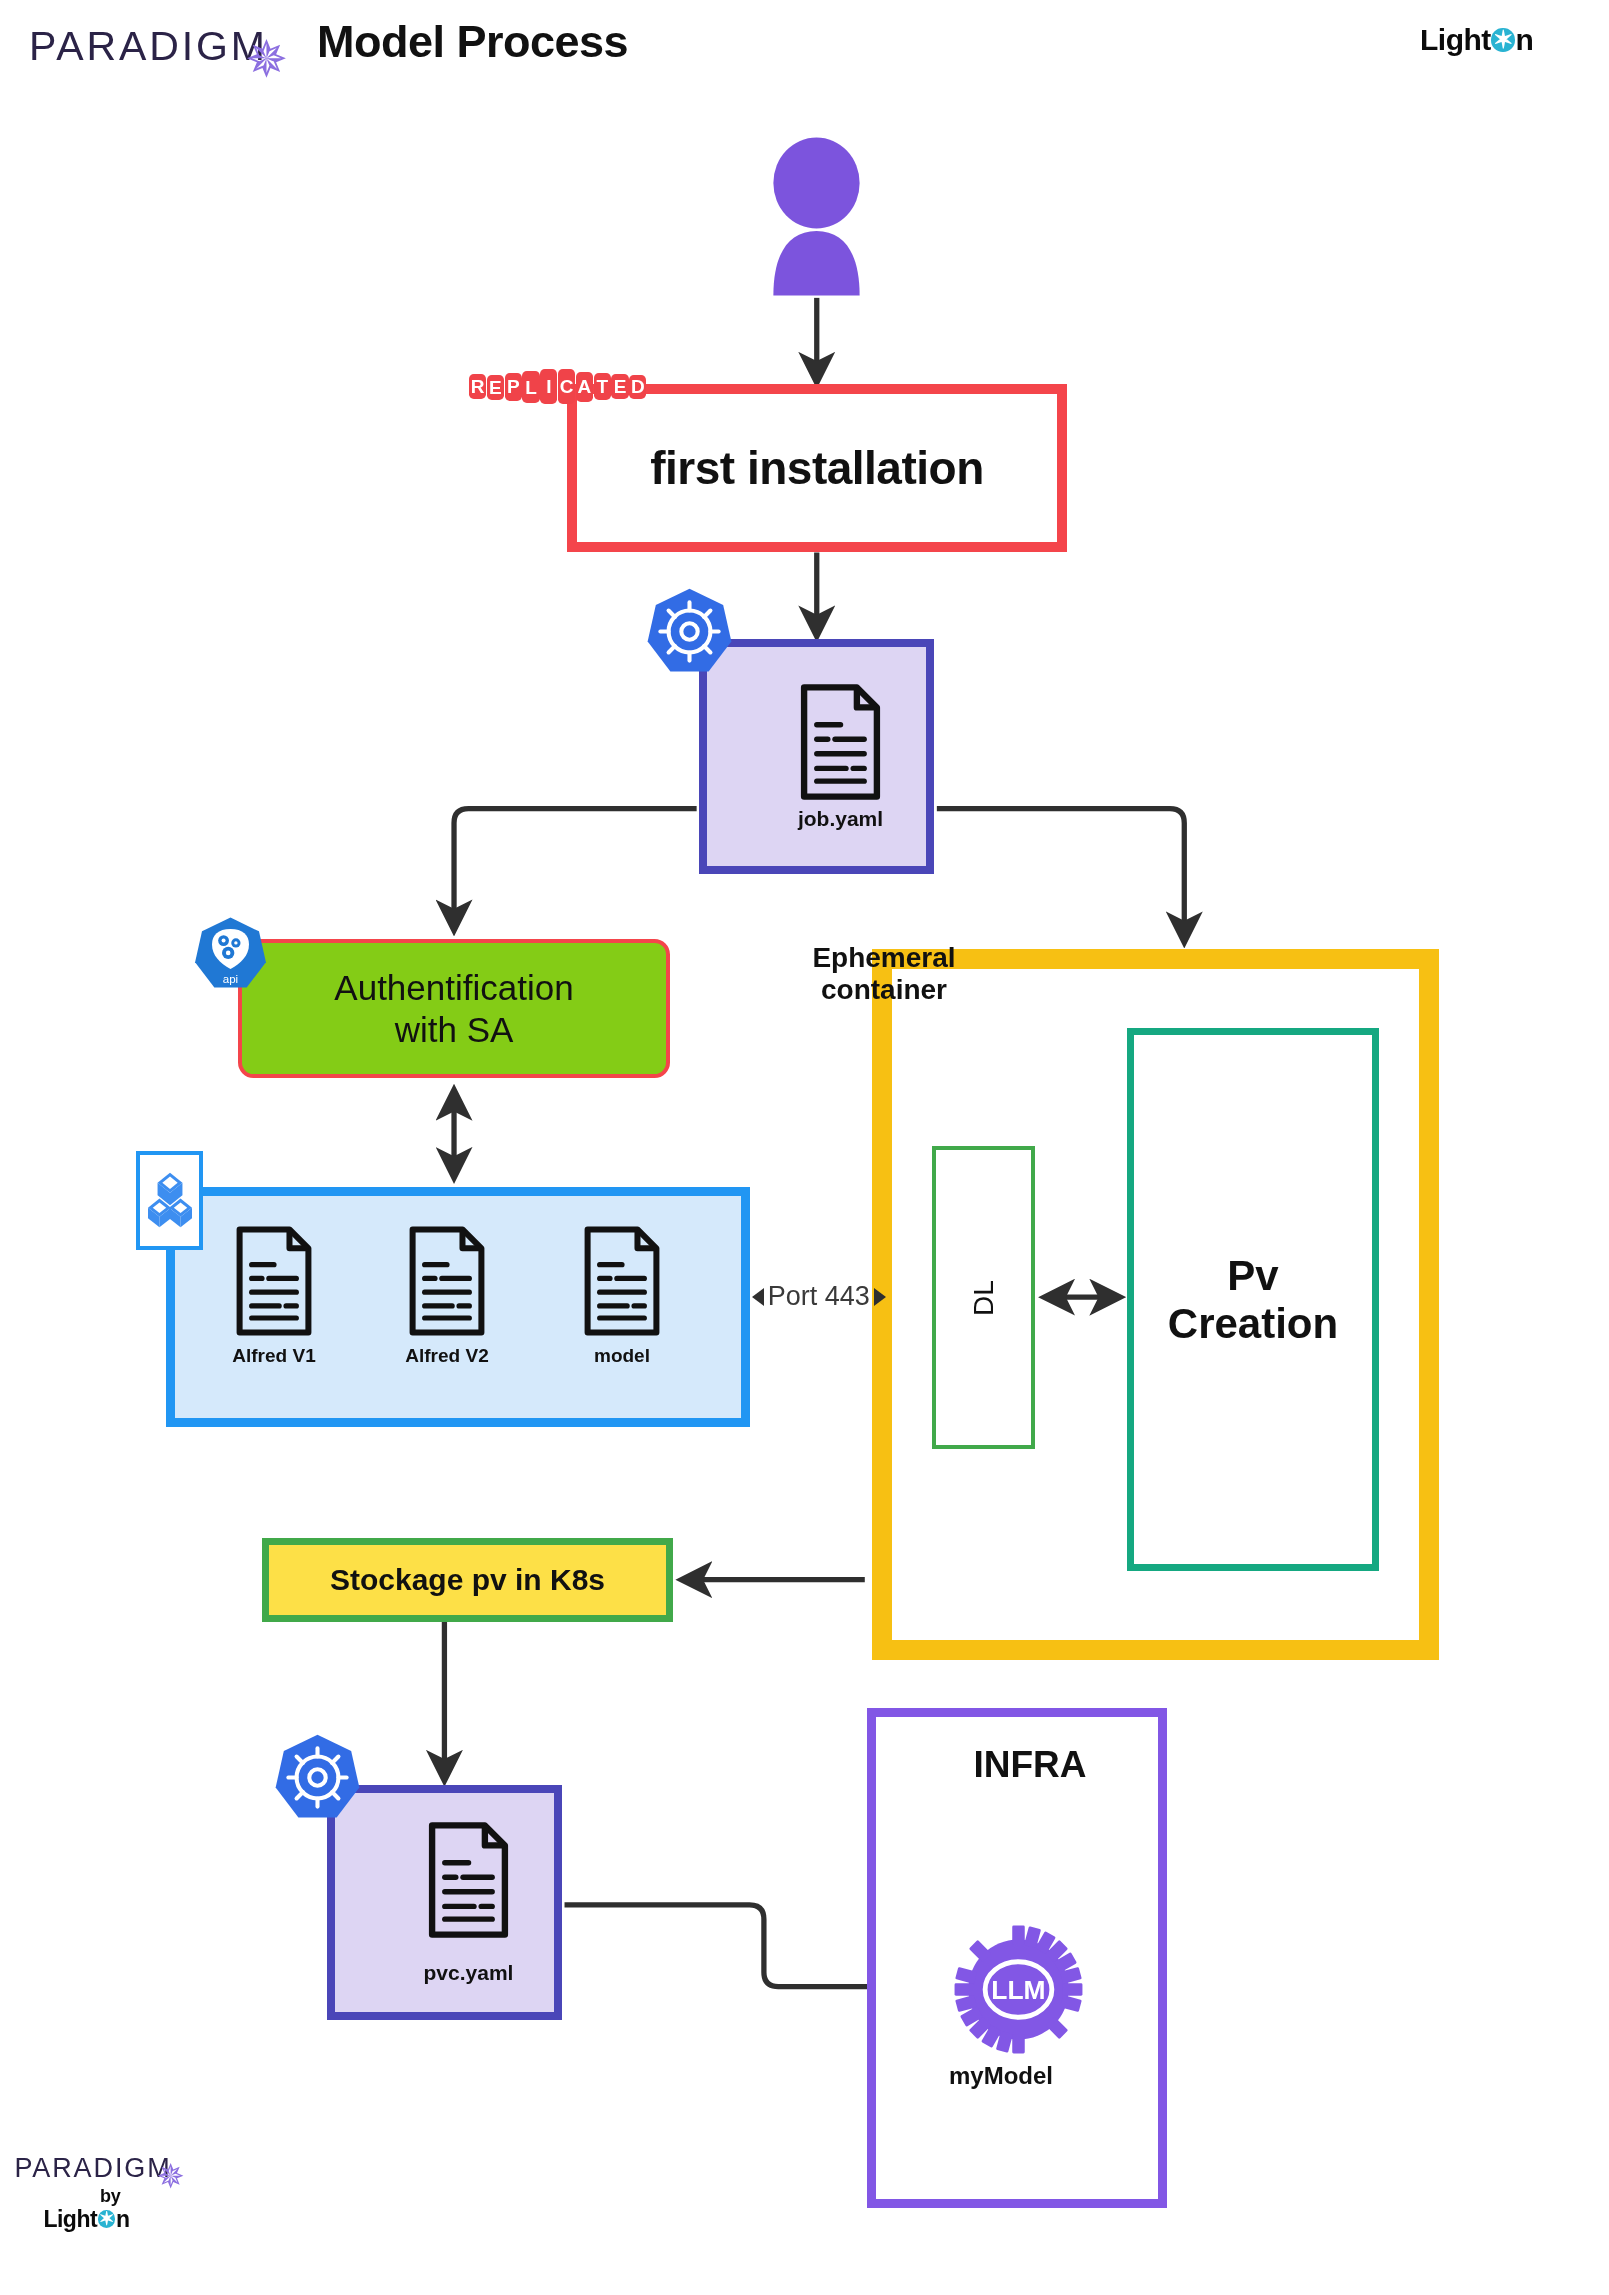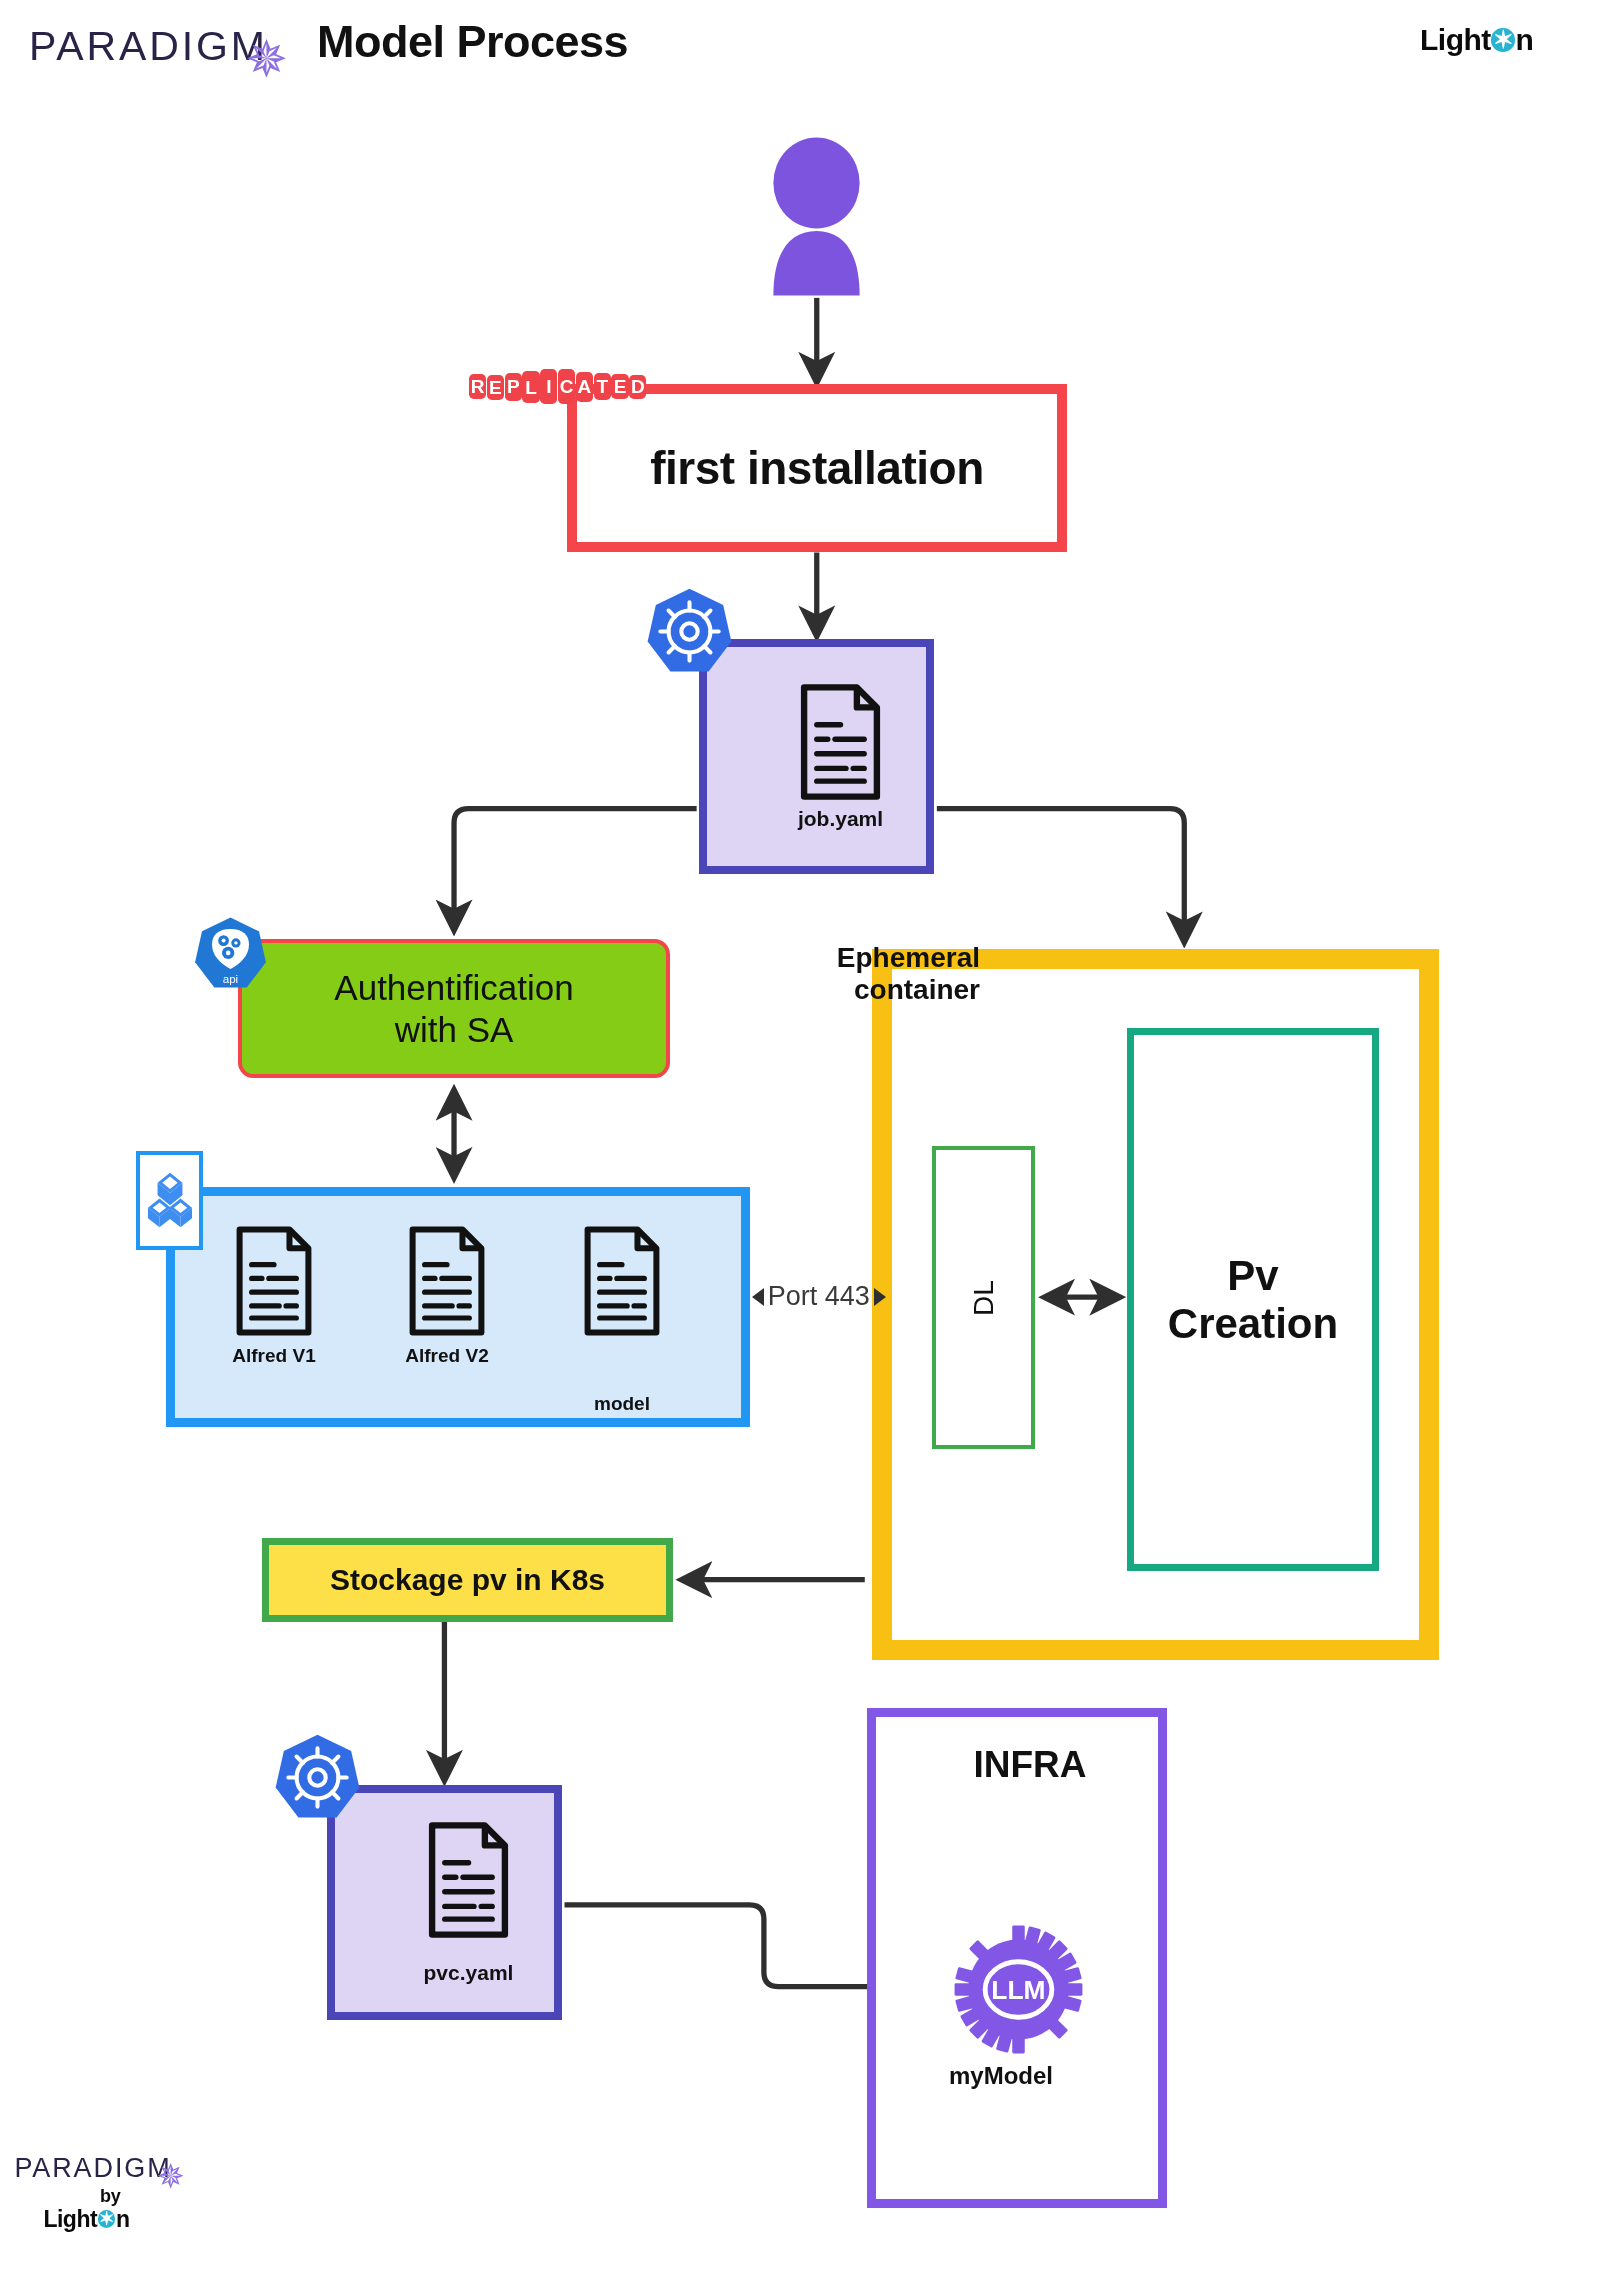--- a/index.html
+++ b/index.html
@@ -114,29 +114,29 @@
   }
   .file-col{
     position:absolute;display:flex;flex-direction:column;align-items:center;
   }
   .file-col .cap{
     font-size:19px;font-weight:bold;color:#111;margin-top:3.8px;
     font-family:"Liberation Sans",sans-serif;
   }
   #file-0{left:231px;top:1221px;}
   #file-1{left:404px;top:1221px;}
-  #file-2{left:579px;top:1221px;gap:48px;}
+  #file-2{left:579px;top:1221px;}
 
   
   #ephemeral-box{
     left:872px;top:949px;width:567px;height:711px;
     border:20px solid #f7c013;background:transparent;box-sizing:border-box;
   }
   #ephemeral-label{
-    left:788px;top:942px;width:192px;text-align:right;
+    left:788px;top:942px;width:192px;text-align:center;
     font-size:28px;font-weight:bold;color:#111;line-height:1.16;
     font-family:"Liberation Sans",sans-serif;
   }
   #dl-box{
     left:932px;top:1146px;width:103px;height:303px;
     border:4.8px solid #41a94a;background:#ffffff;box-sizing:border-box;
   }
   #dl-box .lbl{
     font-size:28px;color:#111;white-space:nowrap;
     transform:rotate(-90deg);font-family:"Liberation Sans",sans-serif;

